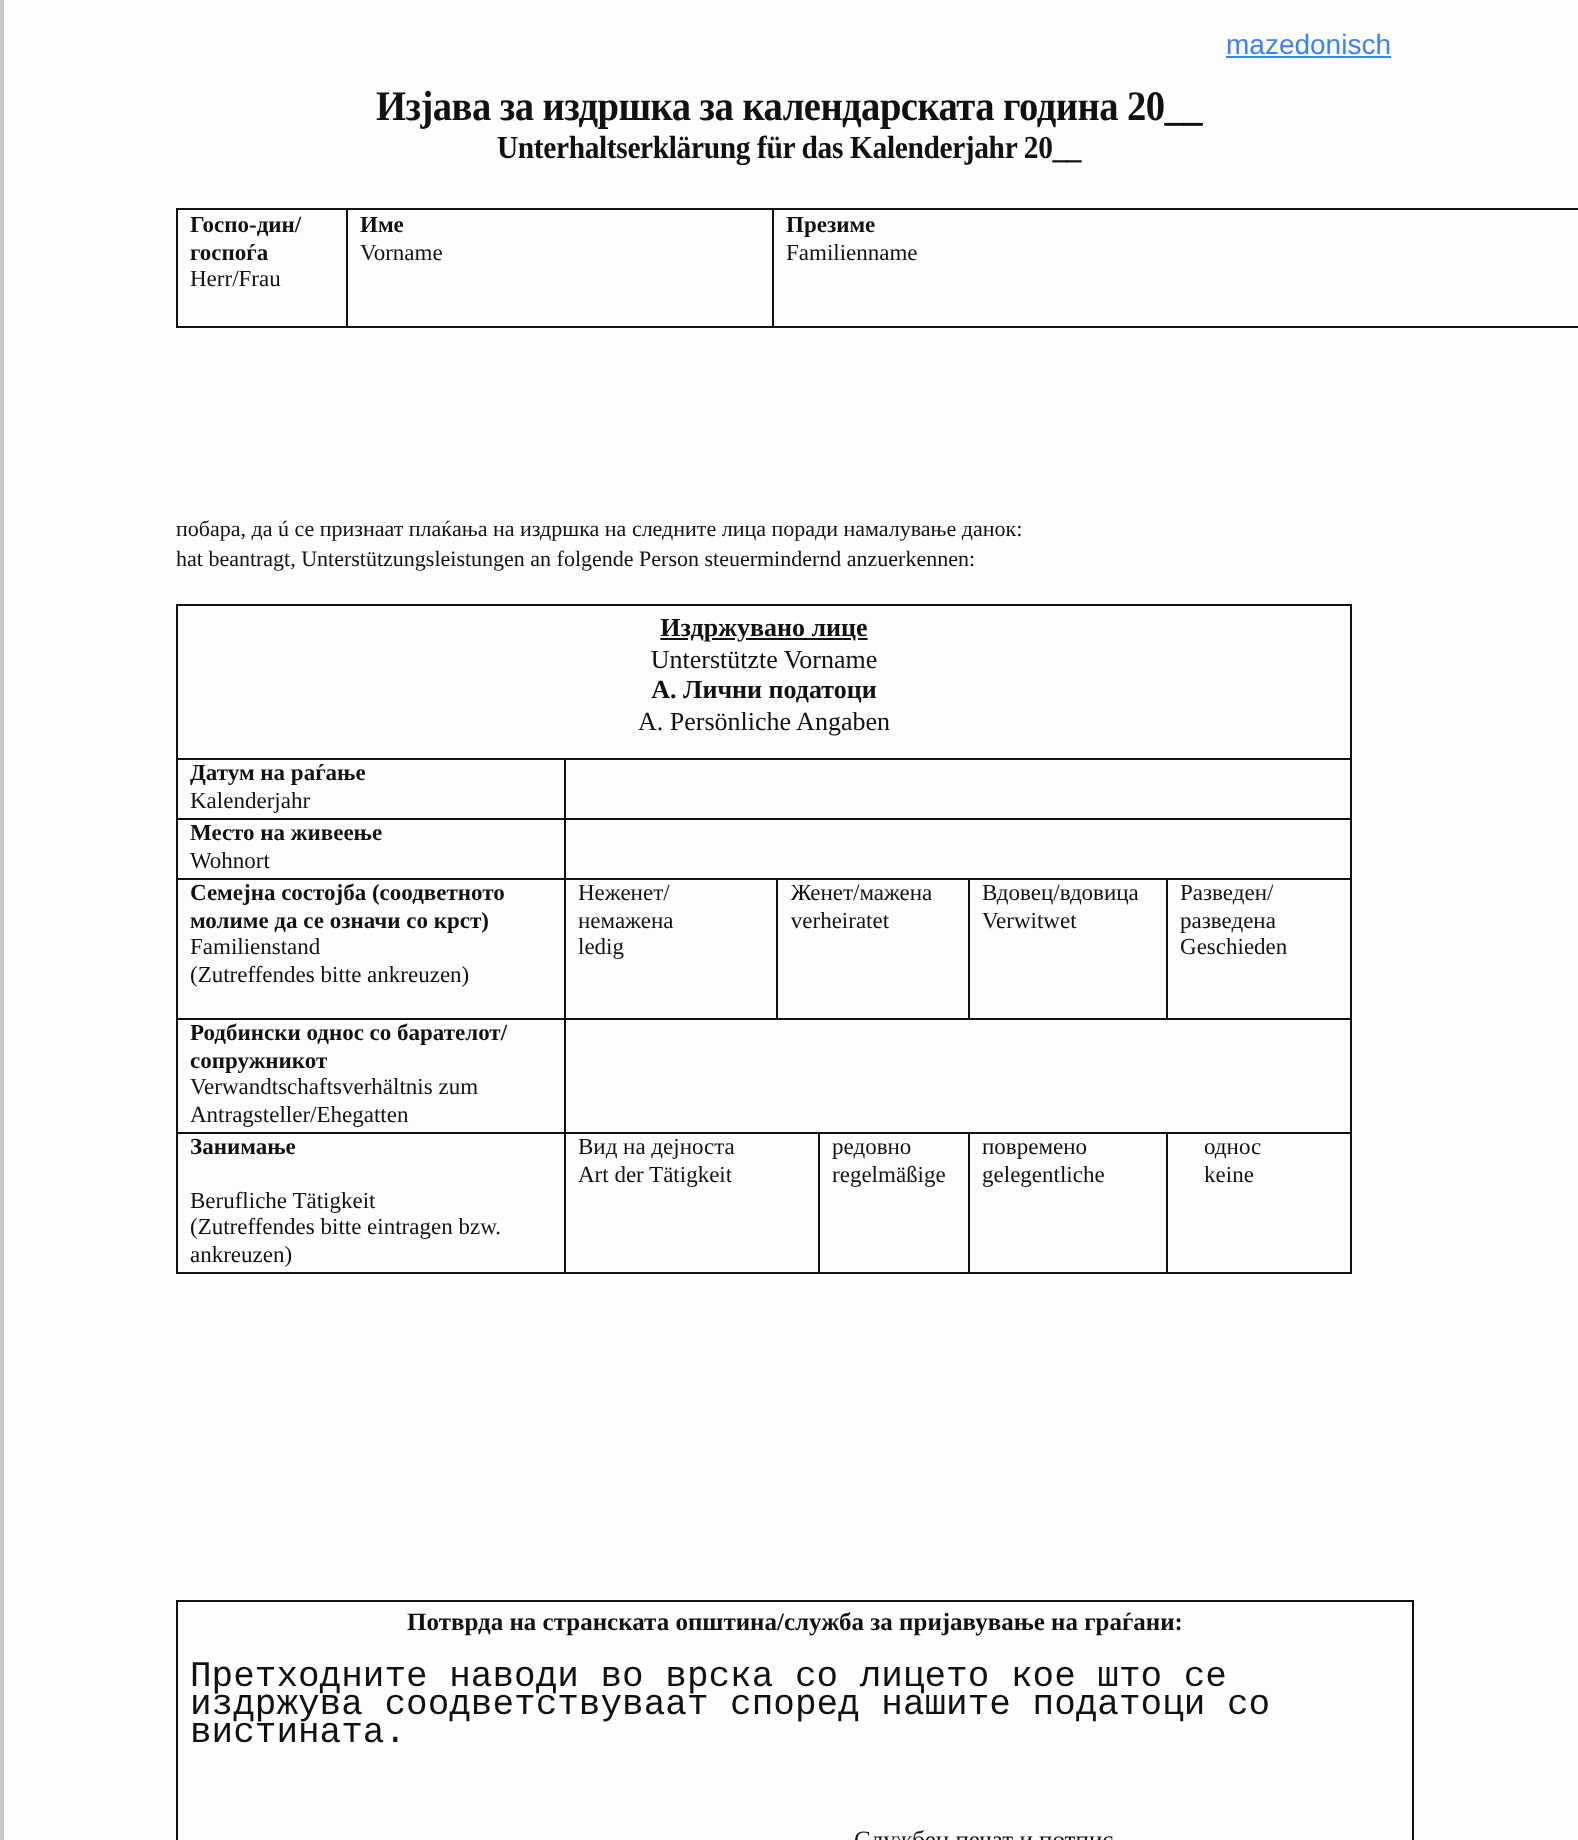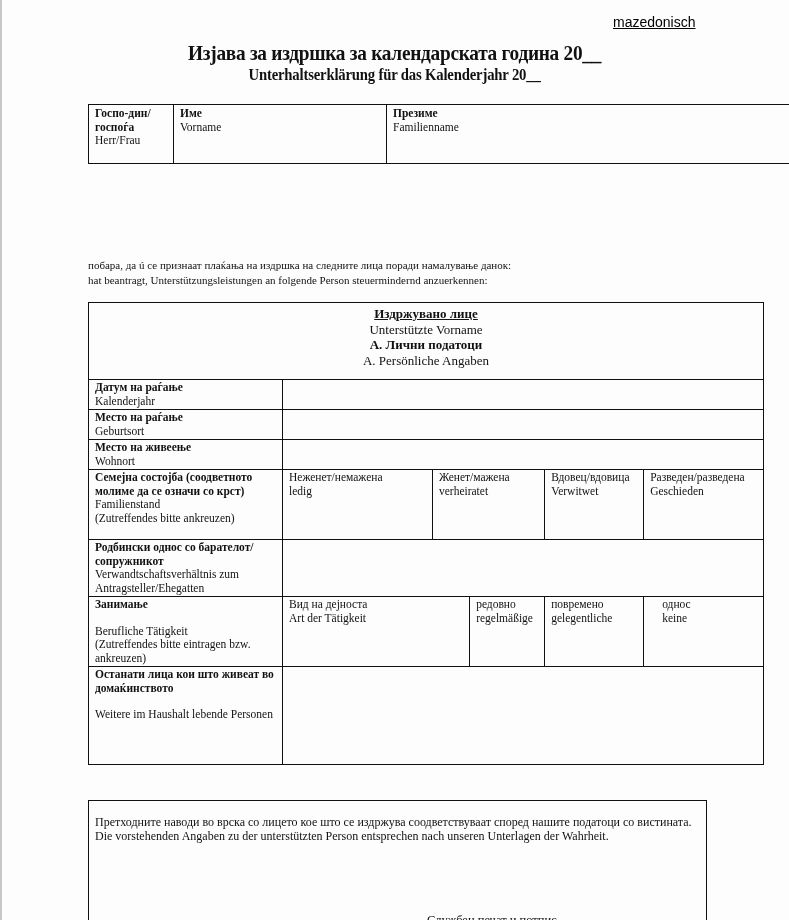--- a/index.html
+++ b/index.html
@@ -3,39 +3,39 @@
 <meta charset="utf-8">
 <style>
   html, body { margin: 0; padding: 0; }
   body {
     width: 789px; height: 920px; overflow: hidden; position: relative;
     background: #fdfdfd;
     font-family: "Liberation Serif", serif;
     color: #111;
   }
   .left-edge { position: absolute; left: 0; top: 0; width: 2px; height: 920px; background: #c8c8c8; }
-  .lang { position: absolute; left: 613px; top: 14px; font-family: "Liberation Sans", sans-serif; font-size: 14px; text-decoration: underline; color: #000000; }
+  .lang { position: absolute; left: 613px; top: 14px; font-family: "Liberation Sans", sans-serif; font-size: 14px; text-decoration: underline; color: #3b82f6; }
   .title1 { position: absolute; left: 0; width: 789px; top: 41px; text-align: center; font-size: 21px; font-weight: bold; letter-spacing: -0.3px; transform: scaleX(0.92); transform-origin: 395px 0; }
   .title2 { position: absolute; left: 0; width: 789px; top: 66px; text-align: center; font-size: 16px; font-weight: bold; letter-spacing: -0.2px; transform: scaleX(0.92); transform-origin: 395px 0; }
   .b { font-weight: bold; }
   table { border-collapse: collapse; position: absolute; }
   td { border: 1.5px solid #111; vertical-align: top; padding: 2px 6px; font-size: 11.5px; line-height: 13.5px; }
   #t1 { left: 88px; top: 104px; width: 740px; }
   #t1 td { height: 54px; }
   #t1 tr.r2 td { height: 66px; }
   .intro { position: absolute; left: 88px; top: 258px; font-size: 11px; line-height: 15px; }
-  #t2 { left: 88px; top: 302px; width: 676px; }
+  #t2 { left: 88px; top: 302px; width: 588px; }
   #t2 td.head { text-align: center; font-size: 13px; line-height: 15.5px; height: 72px; padding-top: 3px; }
   .u { text-decoration: underline; }
   .lbl { width: 181px; }
   #t2 td { padding: 1px 6px; }
   .confirm { position: absolute; left: 88px; top: 800px; width: 617px; height: 130px; border: 1.5px solid #111; border-bottom: none; }
   .confirm .c1 { text-align: center; font-size: 12.5px; font-weight: bold; margin-top: 3px; line-height: 14px; }
   .confirm .c2 { text-align: center; font-size: 12.5px; line-height: 14px; }
-  .confirm .p { font-size: 12px; line-height: 14px; padding: 0 6px; }
+  .confirm .p { font-size: 18px; line-height: 14px; padding: 0 6px; font-family: Liberation Mono, monospace; }
   .confirm .stamp { position: absolute; left: 338px; top: 112px; font-size: 12.5px; }
 </style>
 </head>
 <body>
 
 <div class="left-edge"></div>
 
 <div class="lang">mazedonisch</div>
 <div class="title1">Изјава за издршка за календарската година 20__</div>
 <div class="title2">Unterhaltserklärung für das Kalenderjahr 20__</div>
@@ -71,27 +71,20 @@
       <div class="b u">Издржувано лице</div>
       <div>Unterstützte Vorname</div>
       <div class="b">А. Лични податоци</div>
       <div>A. Persönliche Angaben</div>
     </td>
   </tr>
   <tr style="height:28px">
     <td class="lbl">
       <div class="b">Датум на раѓање</div>
       <div>Kalenderjahr</div>
-    </td>
-    <td colspan="6"></td>
-  </tr>
-  <tr style="height:28px">
-    <td class="lbl">
-      <div class="b">Место на раѓање</div>
-      <div>Geburtsort</div>
     </td>
     <td colspan="6"></td>
   </tr>
   <tr style="height:28px">
     <td class="lbl">
       <div class="b">Место на живеење</div>
       <div>Wohnort</div>
     </td>
     <td colspan="6"></td>
   </tr>
@@ -142,29 +135,21 @@
     </td>
     <td>
       <div>повремено</div>
       <div>gelegentliche</div>
     </td>
     <td>
       <div style="padding-left:12px">однос</div>
       <div style="padding-left:12px">keine</div>
     </td>
   </tr>
-  <tr style="height:98px">
-    <td class="lbl">
-      <div class="b">Останати лица кои што живеат во домаќинството</div>
-      <div style="height:13px"></div>
-      <div>Weitere im Haushalt lebende Personen</div>
-    </td>
-    <td colspan="6"></td>
-  </tr>
 </tbody>
   </table>
 
 <div class="confirm">
+  <div class="c1">Потврда на странската општина/служба за пријавување на граѓани:</div>
   <div style="height:14px"></div>
   <div class="p">Претходните наводи во врска со лицето кое што се издржува соодветствуваат според нашите податоци со вистината.</div>
-  <div class="p">Die vorstehenden Angaben zu der unterstützten Person entsprechen nach unseren Unterlagen der Wahrheit.</div>
   <div class="stamp">Службен печат и потпис</div>
 </div>
 
 </body></html>

